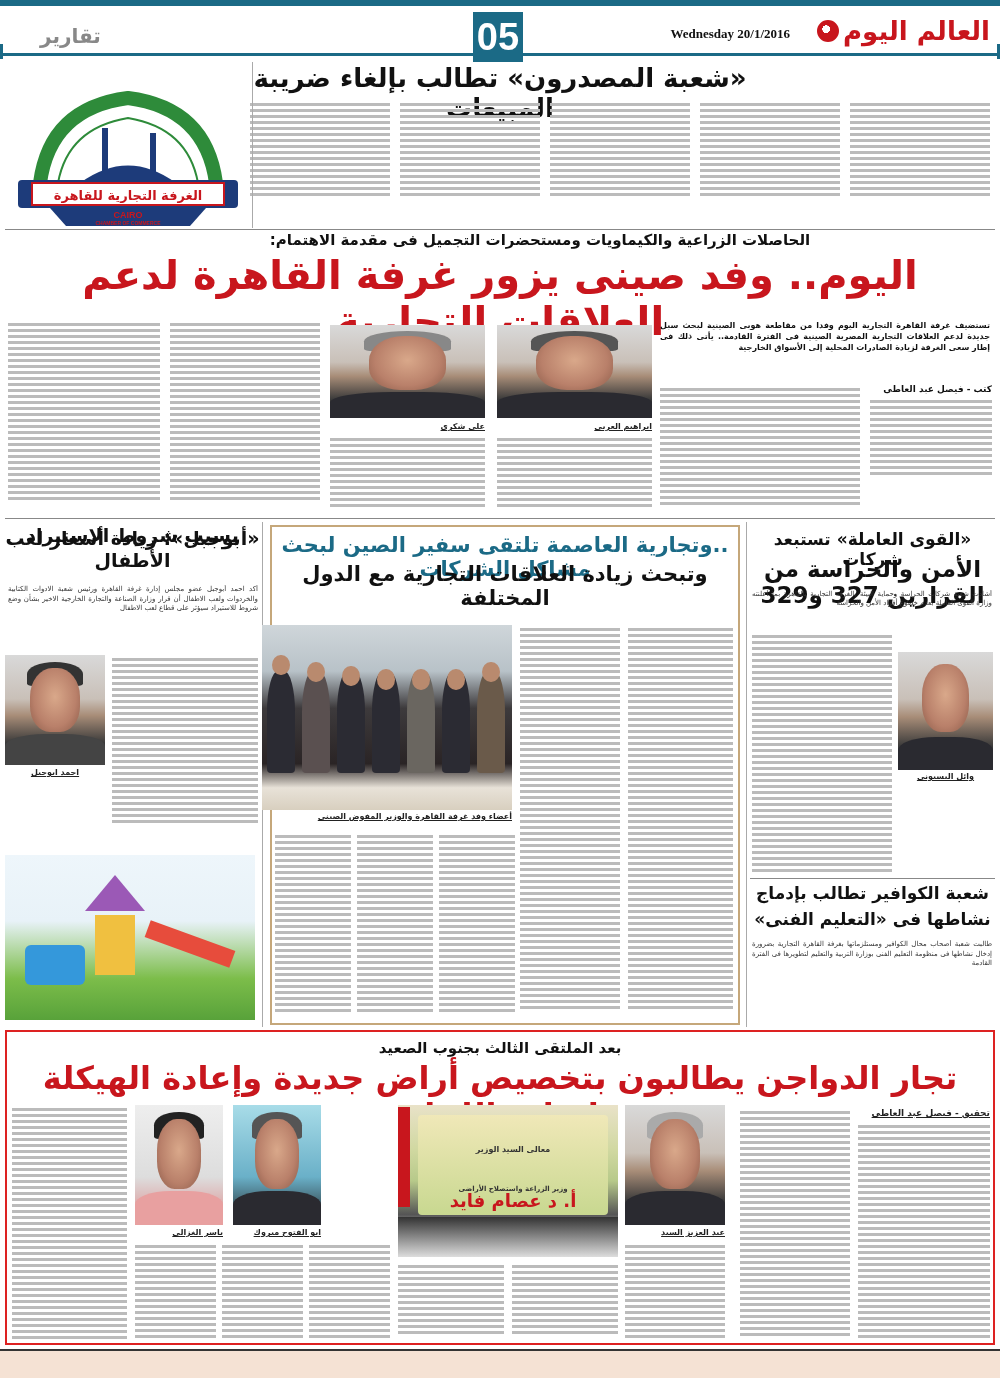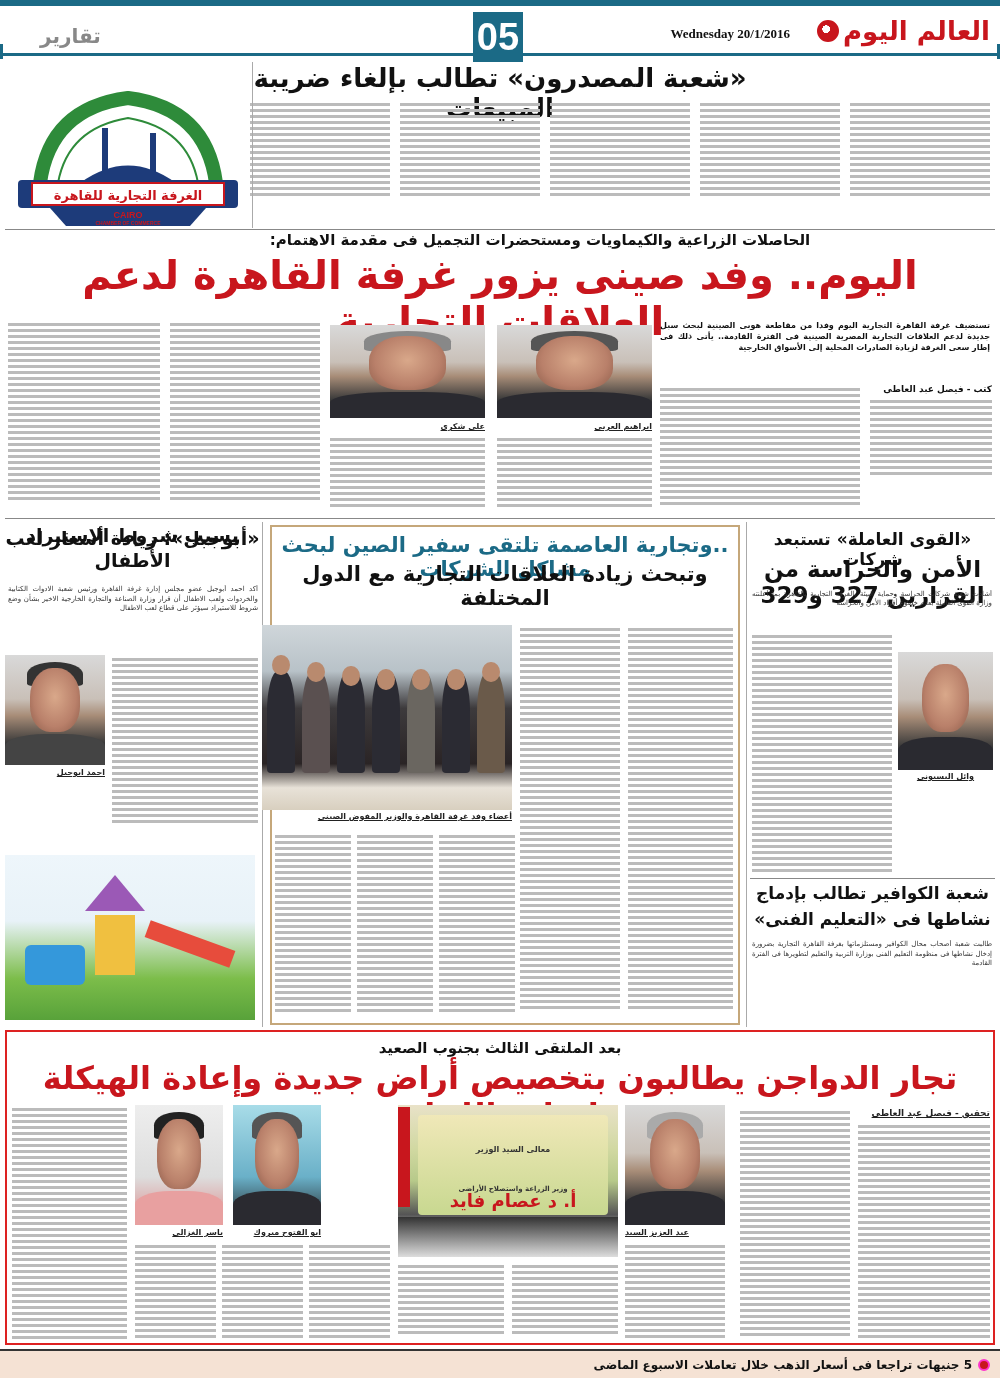--- a/index.html
+++ b/index.html
@@ -327,21 +327,21 @@
 <div class="rule-h" style="left:5px; top:518px; width:990px;"></div>
 
 <div class="hl" style="left:5px; top:528px; width:255px; font-size:19px; color:#111;">«أبوجبل»: زيادة أسعار لعب الأطفال</div>
 <div class="hl" style="left:5px; top:525px; width:255px; font-size:19px; color:#111;">بسبب شروط الاستيراد</div>
 <div class="col-text" style="left:8px; top:585px; width:250px; height:60px; font-size:7px; line-height:9.5px;">أكد احمد أبوجبل عضو مجلس إدارة غرفة القاهرة ورئيس شعبة الادوات الكتابية والخردوات ولعب الاطفال أن قرار وزارة الصناعة والتجارة الخارجية الاخير بشأن وضع شروط للاستيراد سيؤثر على قطاع لعب الاطفال</div>
 <div class="photo portrait" style="left:5px; top:655px; width:100px; height:110px;">
   <div class="hair" style="background:#333;"></div>
     <div class="face"></div>
     <div class="suit" style="background:#444;"></div>
 </div>
-<div class="caption" style="left:5px; top:768px; width:100px; text-align:right;">احمد ابوجبل</div>
+<div class="caption" style="left:5px; top:768px; width:100px; text-align:center;">احمد ابوجبل</div>
 <div class="col-text" style="left:112px; top:655px; width:146px; height:180px;">
   <span class="line"></span>
     <span class="line"></span>
     <span class="line"></span>
     <span class="line"></span>
     <span class="line"></span>
     <span class="line"></span>
     <span class="line"></span>
     <span class="line"></span>
     <span class="line"></span>
@@ -770,21 +770,21 @@
     <span class="line"></span>
     <span class="line"></span>
     <span class="line"></span>
 </div>
 
 <div class="photo portrait" style="left:625px; top:1105px; width:100px; height:120px;">
   <div class="hair" style="background:#aaa;"></div>
     <div class="face"></div>
     <div class="suit"></div>
 </div>
-<div class="caption" style="left:625px; top:1228px; width:100px; text-align:left;">عبد العزيز السيد</div>
+<div class="caption" style="left:625px; top:1228px; width:100px; text-align:right;">عبد العزيز السيد</div>
 <div class="col-text" style="left:625px; top:1242px; width:100px; height:98px;">
   <span class="line"></span>
     <span class="line"></span>
     <span class="line"></span>
     <span class="line"></span>
     <span class="line"></span>
     <span class="line"></span>
     <span class="line"></span>
     <span class="line"></span>
     <span class="line"></span>
@@ -947,17 +947,13 @@
     <span class="line"></span>
     <span class="line"></span>
     <span class="line"></span>
     <span class="line"></span>
     <span class="line"></span>
     <span class="line"></span>
     <span class="line"></span>
 </div>
 
 <div class="bottom-bar">
-  <div class="ticker-item">
-    <span class="ticker-dot"></span>
-    <span>5 جنيهات تراجعا فى أسعار الذهب خلال تعاملات الاسبوع الماضى</span>
-  </div>
 </div>
 
 </body></html>

